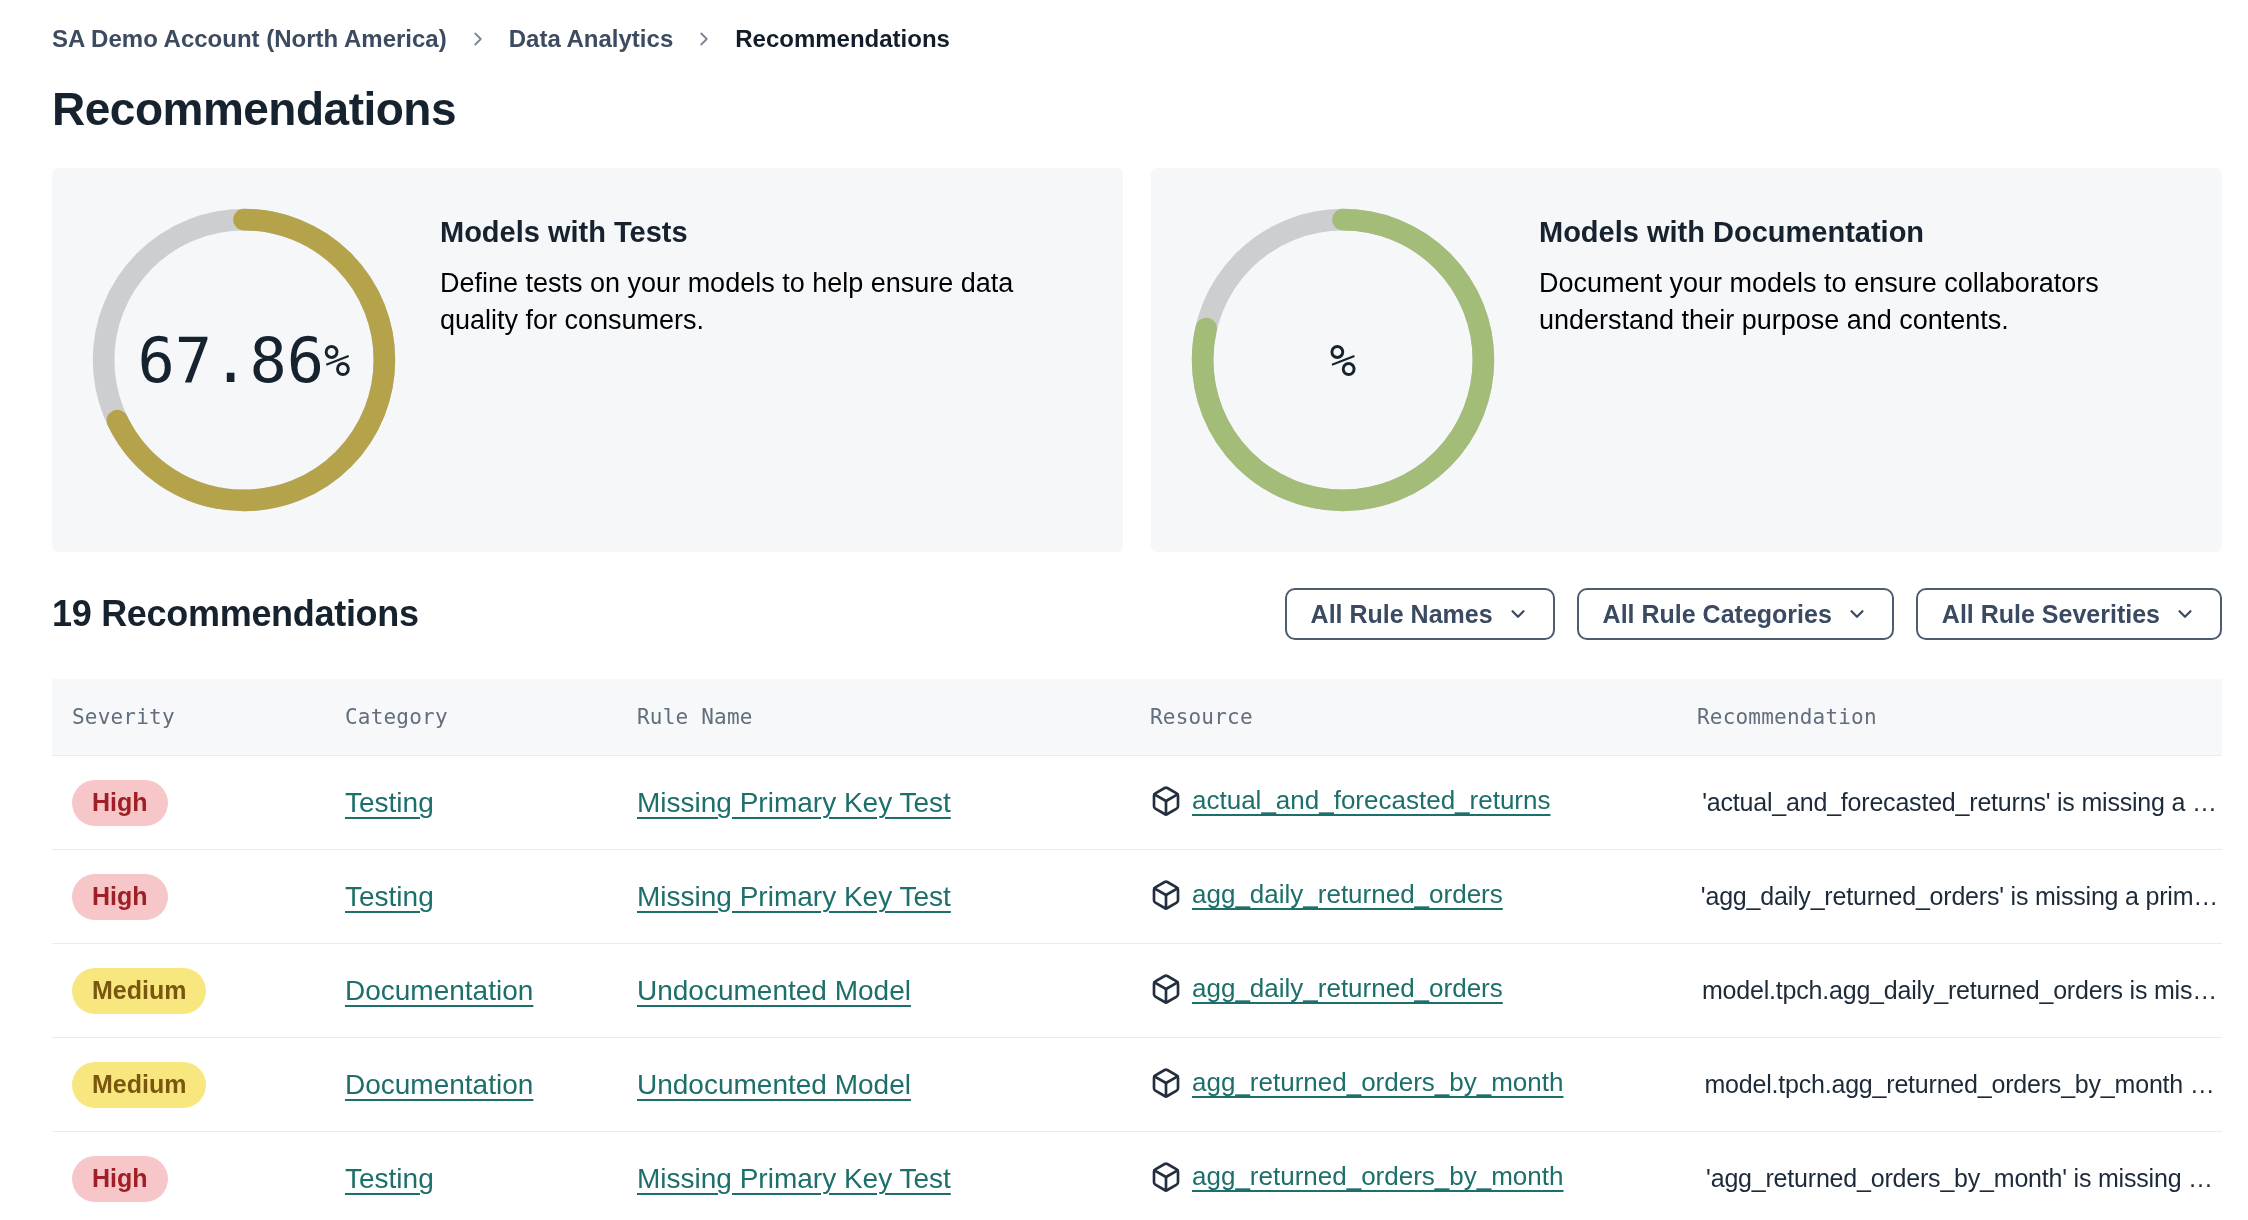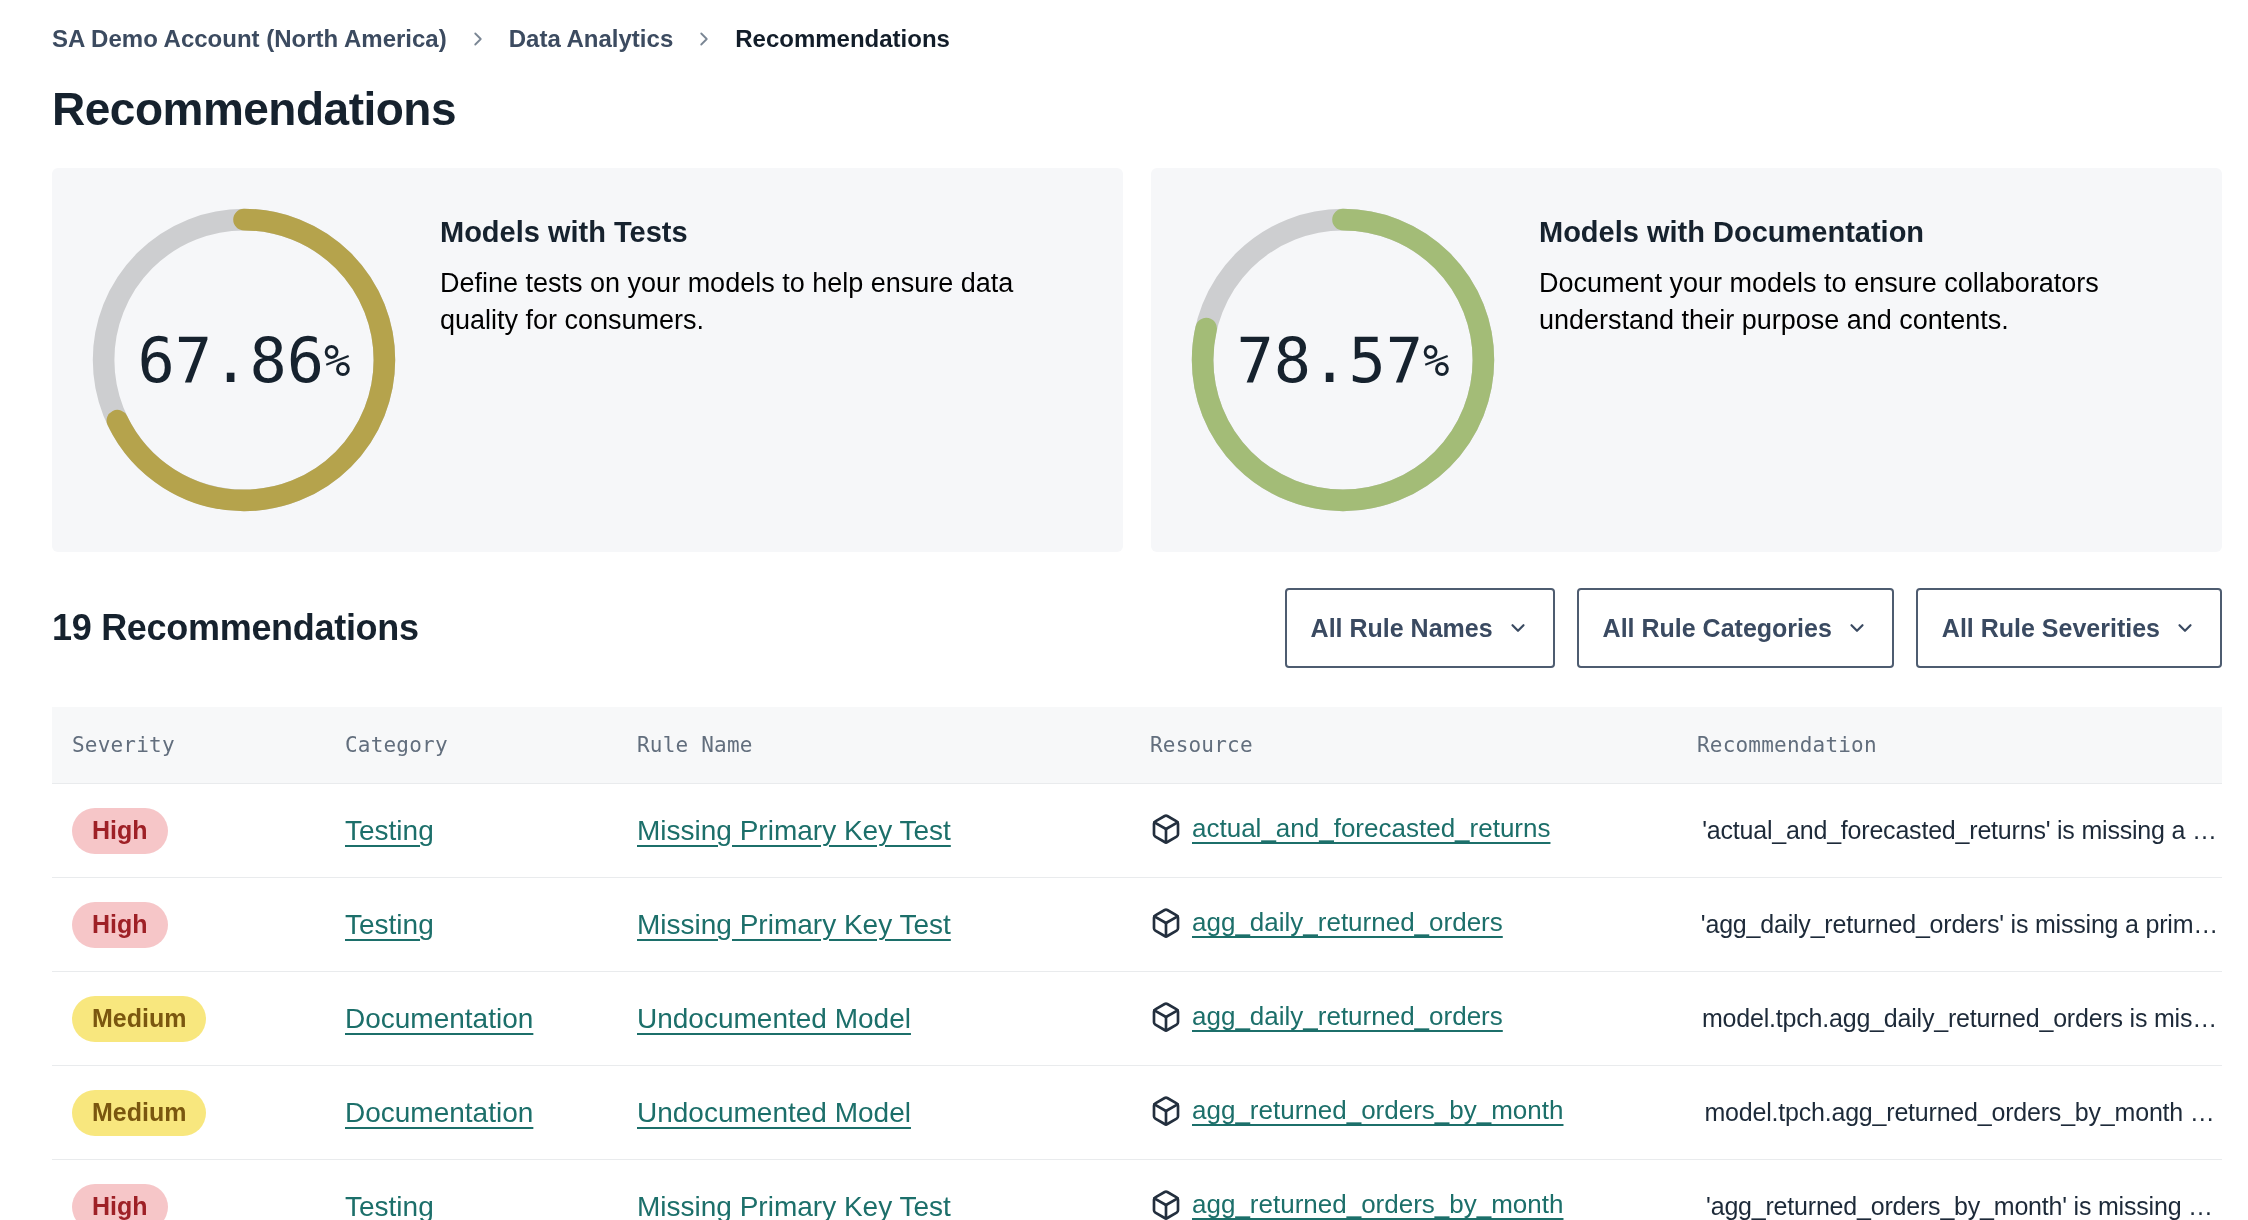--- a/index.html
+++ b/index.html
@@ -26,22 +26,22 @@
   .donut-digits { font-family:"DejaVu Sans Mono", monospace; font-size:62px; color:#16222e; }
   .donut-suffix { font-family:"DejaVu Sans Mono", monospace; font-size:44px; color:#16222e; }
   .card-text { margin-left:34px; margin-top:18px; padding-right:30px; }
   .card-title { font-size:29px; font-weight:bold; color:#16222e; }
   .card-desc { margin-top:16px; font-size:27px; line-height:37px; color:#000000; max-width:745px; }
 
   
   .section-row { margin-top:36px; display:flex; align-items:center; justify-content:space-between; }
   .section-heading { font-size:36px; font-weight:bold; color:#16222e; letter-spacing:-0.3px; }
   .filters { display:flex; gap:22px; }
-  .filter-btn { display:flex; align-items:center; height:80px; padding:0 24px; background:#ffffff;
-                border:2px solid #4e5c70; border-radius:4px; cursor:pointer;
+  .filter-btn { display:flex; align-items:center; height:52px; padding:0 24px; background:#ffffff;
+                border:2px solid #4e5c70; border-radius:10px; cursor:pointer;
                 font-family:"Liberation Sans", sans-serif; font-size:25px; font-weight:bold; color:#3a4a61; }
   .filter-btn .chev { margin-left:14px; display:flex; }
 
   
   .table { margin-top:39px; }
   .thead { display:grid; grid-template-columns:293px 292px 513px 547px 1fr; height:76px;
            align-items:center; background:#f7f8f9;
            font-family:"DejaVu Sans Mono", monospace; font-size:21px; color:#626e7d; letter-spacing:0.2px; }
   .thead > div:first-child { padding-left:20px; }
   .trow { display:grid; grid-template-columns:293px 292px 513px 547px 1fr; height:94px;
@@ -102,21 +102,20 @@
       </div>
     </div>
 
     <div class="card">
       <div class="donut-wrap">
         <svg viewBox="0 0 120 120">
           <circle class="track" cx="60" cy="60" r="52" fill="none" stroke="#cdced0" stroke-width="8"></circle>
           <circle class="arc" cx="60" cy="60" r="52" fill="none" stroke-width="8" stroke-linecap="round" transform="rotate(-90 60 60)" stroke="#a3bc77" stroke-dasharray="256.7083321842521 326.7256359733385"></circle>
         </svg>
         <div class="donut-label">
-          <span class="donut-digits">78.57</span>
             <span class="donut-suffix">%</span>
         </div>
       </div>
       <div class="card-text">
         <div class="card-title">Models with Documentation</div>
         <div class="card-desc">Document your models to ensure collaborators understand their purpose and contents.</div>
       </div>
     </div>
 
   </div>

